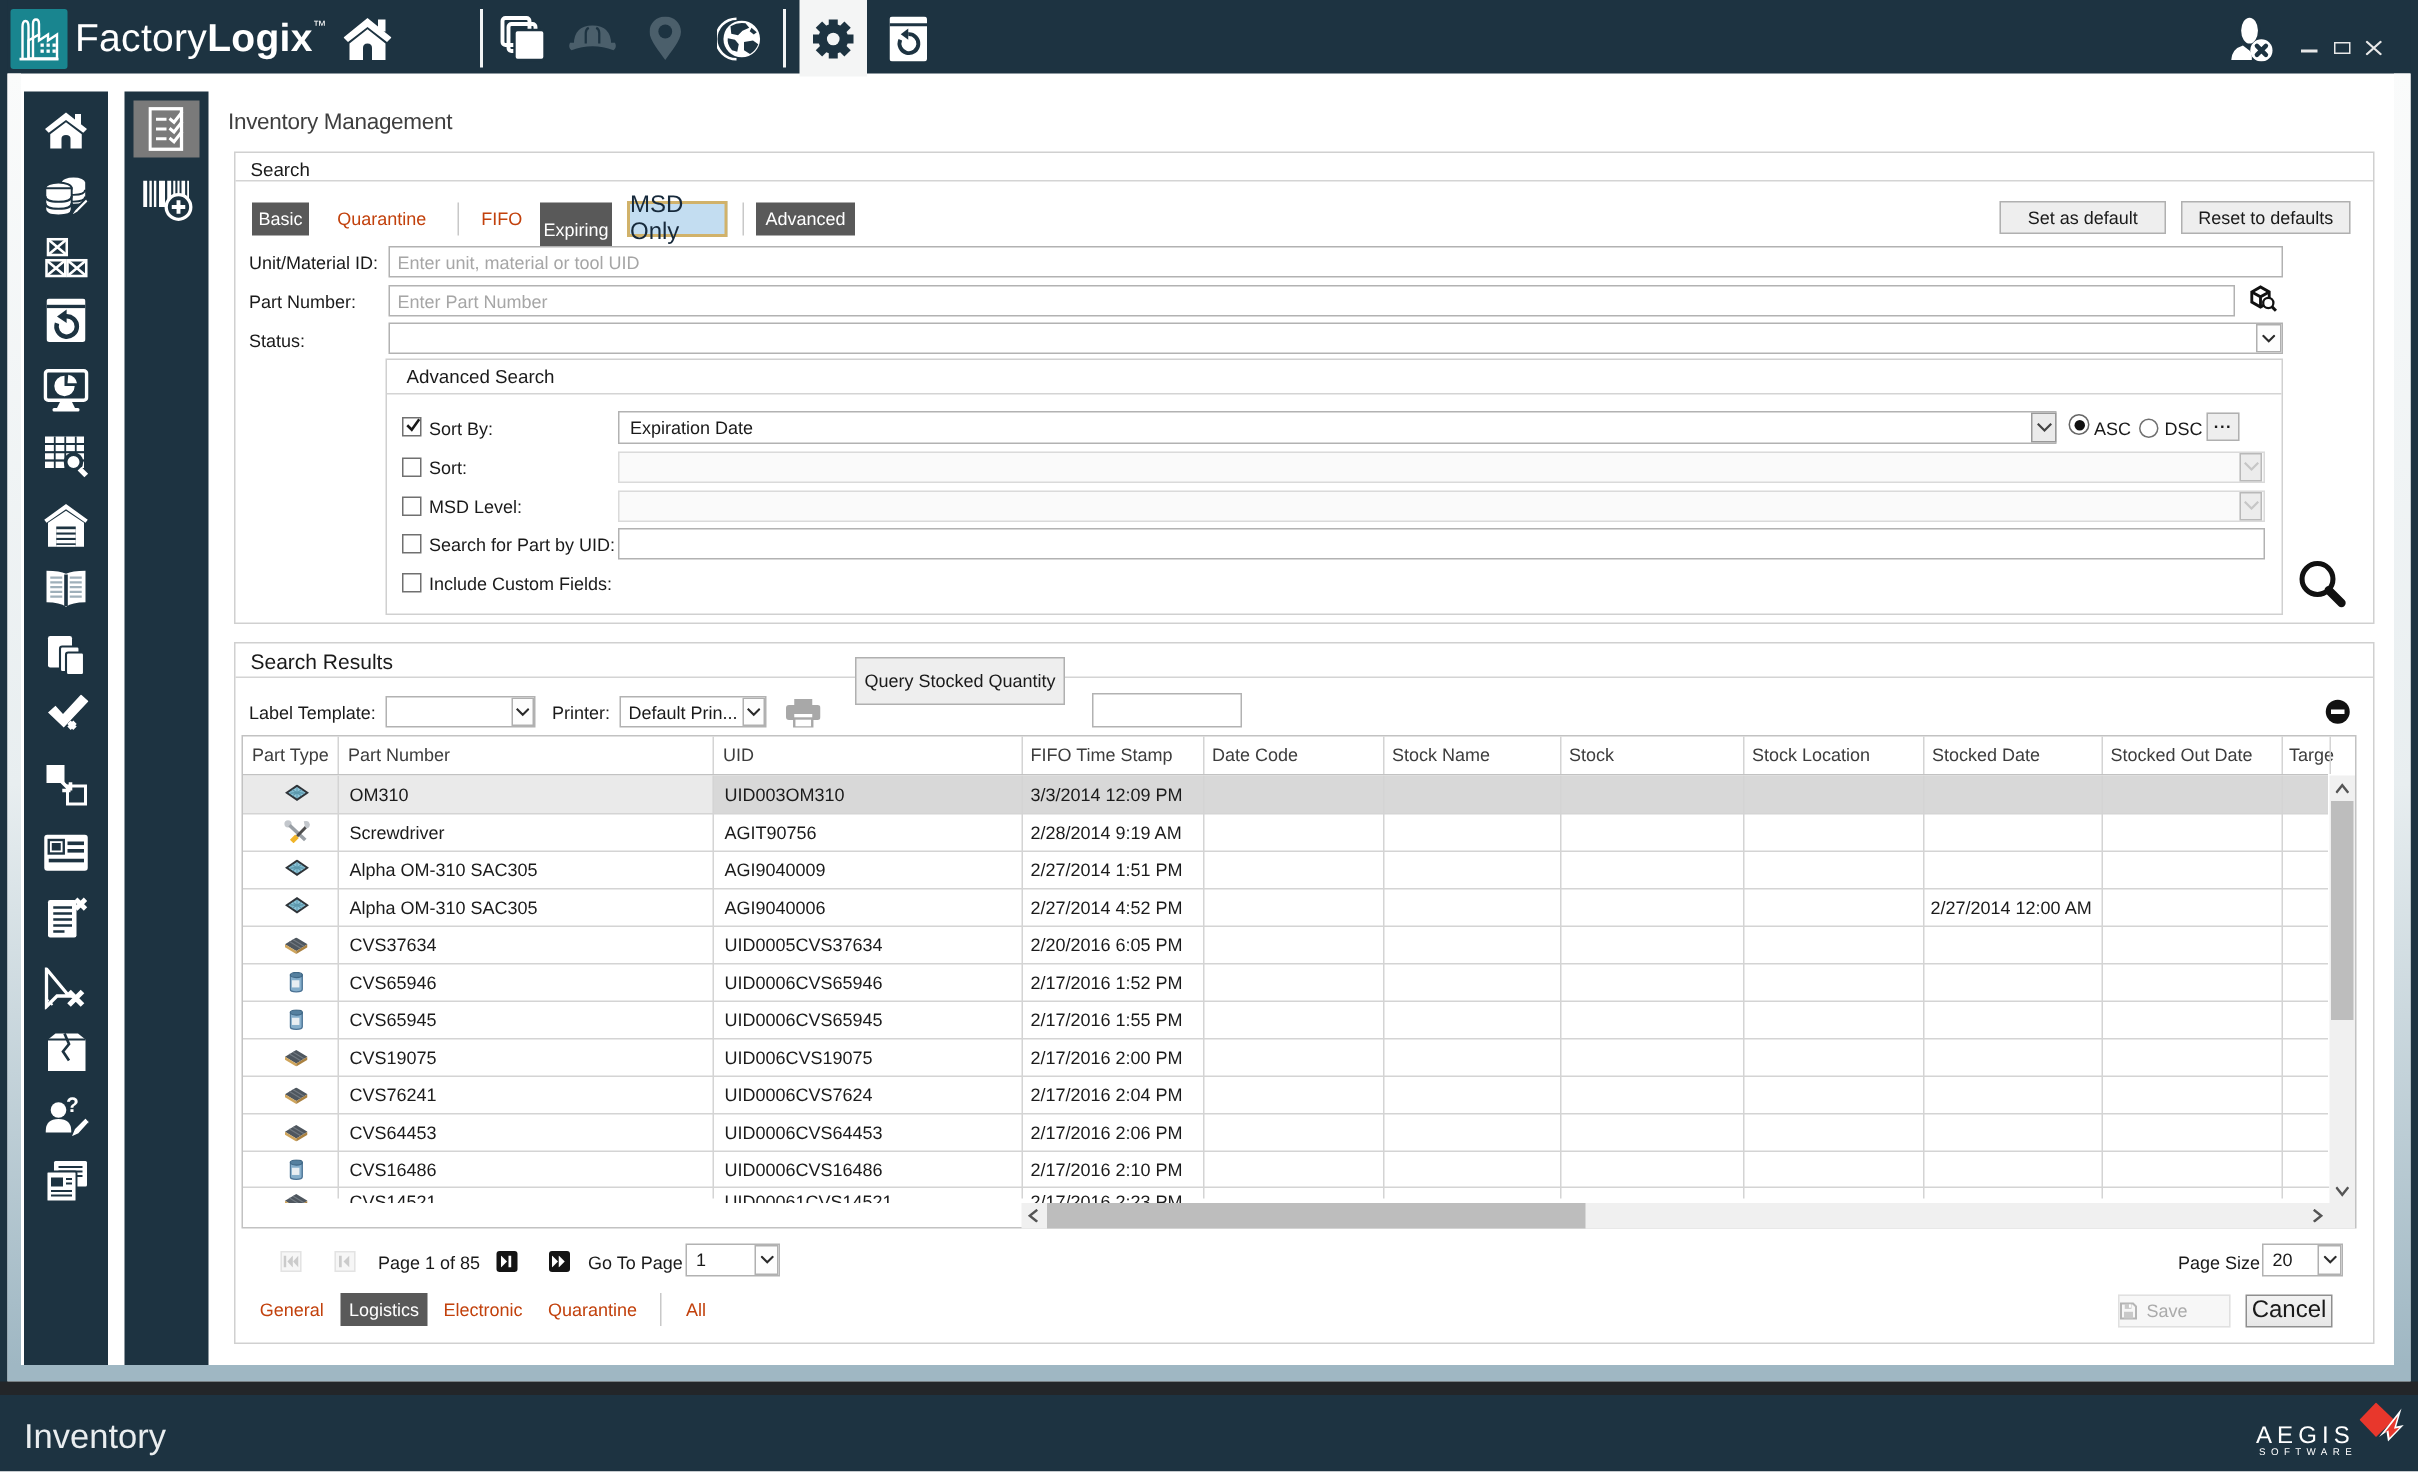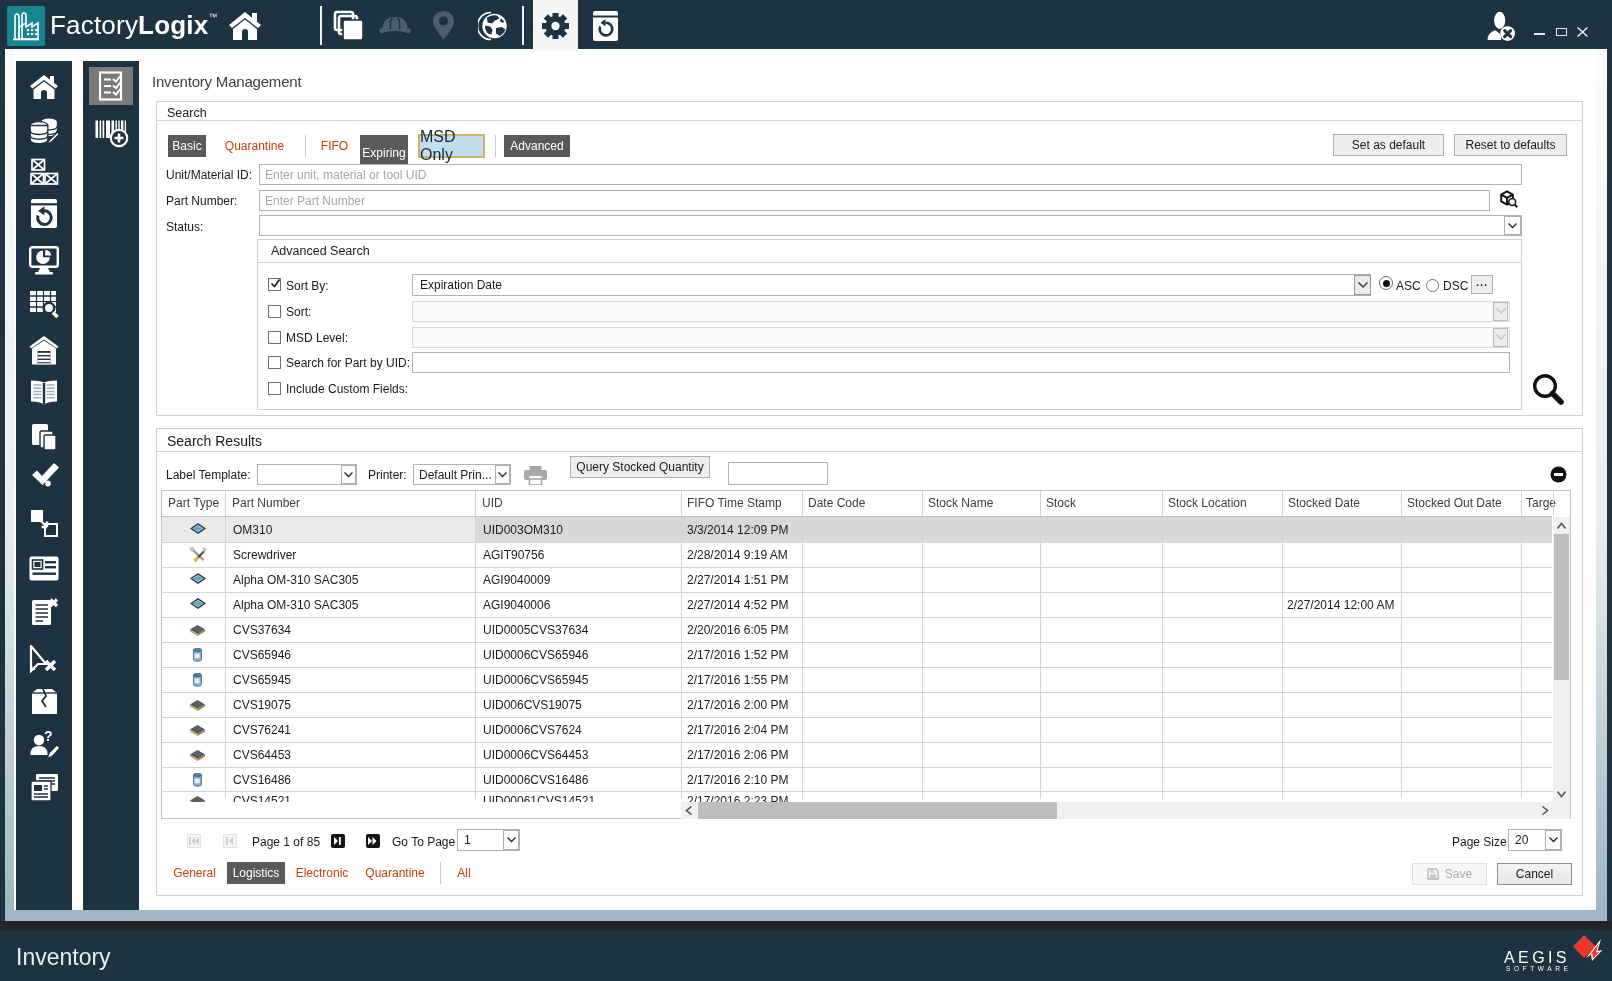--- a/index.html
+++ b/index.html
@@ -416,21 +416,21 @@
   <svg width="9" height="6" viewBox="0 0 9 6">
       <path d="M0.5 0.5 L4.5 4.5 L8.5 0.5" fill="none" stroke="#2a2a2a" stroke-width="1.4"></path>
     </svg>
 </div>
 <svg class="a" style="left:524px;top:466px" width="23" height="19" viewBox="0 0 23 19">
   <rect x="5.5" y="0" width="12" height="5" fill="#a8a8a8"></rect>
   <rect x="0" y="4" width="23" height="10" rx="2" fill="#a8a8a8"></rect>
   <rect x="5.5" y="10" width="12" height="3" fill="#fff"></rect>
   <rect x="5.5" y="13" width="12" height="6" fill="#fff" stroke="#a8a8a8" stroke-width="1.6"></rect>
 </svg>
-<div class="a btn" style="left:570px;top:456px;width:140px;height:22px">Query Stocked Quantity</div>
+<div class="a btn" style="left:570px;top:438px;width:140px;height:32px">Query Stocked Quantity</div>
 <div class="a inp" style="left:728px;top:462px;width:100px;height:23px"></div>
 <svg class="a" style="left:1550px;top:466px" width="17" height="17" viewBox="0 0 17 17">
   <circle cx="8.5" cy="8.5" r="8" fill="#111"></circle>
   <rect x="4" y="7" width="9" height="3" fill="#fff"></rect>
 </svg>
 
 <svg style="position:absolute;width:0;height:0">
     <defs>
 <g id="i-gem">
         <polygon points="8,0 16,5.5 8,11 0,5.5" fill="#2e3338"></polygon>
@@ -655,30 +655,30 @@
     </svg>
 </div>
 
 <div class="a tabt" style="left:173px;top:862px;width:43px;height:22px">General</div>
 <div class="a tabd" style="left:227px;top:862px;width:58px;height:22px">Logistics</div>
 <div class="a tabt" style="left:296px;top:862px;width:52px;height:22px">Electronic</div>
 <div class="a tabt" style="left:365px;top:862px;width:60px;height:22px">Quarantine</div>
 <div class="a" style="left:440px;top:862px;width:1px;height:22px;background:#c8c8c8"></div>
 <div class="a tabt" style="left:452px;top:862px;width:24px;height:22px">All</div>
 
-<div class="a" style="left:1412px;top:863px;width:75px;height:22px;background:#f7f7f7;border:1px solid #e0e0e0;display:flex;align-items:center;justify-content:center">
+<div class="a" style="left:1412px;top:863px;width:75px;height:22px;background:#f7f7f7;border:1px solid #e0e0e0;display:flex;align-items:center;">
   <svg width="12" height="12" viewBox="0 0 12 12" style="margin-right:6px">
       <path d="M1 1 H9 L11 3 V11 H1 Z" fill="none" stroke="#b4b4b4" stroke-width="1.3"></path>
       <rect x="3" y="6.5" width="6" height="4.5" fill="#c9c9c9"></rect>
       <rect x="3.5" y="1.2" width="4.5" height="3.4" fill="#c9c9c9"></rect>
       <rect x="6.3" y="1.6" width="1.3" height="2.2" fill="#fff"></rect>
     </svg>
   <span style="font-size:12px;color:#ababab">Save</span>
 </div>
-<div class="a" style="left:1497px;top:863px;width:75px;height:22px;background:linear-gradient(#f3f3f3,#e7e7e7);border:1px solid #8f8f8f;font-size:12px;color:#1a1a1a;display:flex;align-items:center;justify-content:center">Cancel</div>
+<div class="a" style="left:1497px;top:863px;width:58px;height:22px;background:linear-gradient(#f3f3f3,#e7e7e7);border:1px solid #8f8f8f;font-size:16px;color:#1a1a1a;display:flex;align-items:center;justify-content:center">Cancel</div>
 
 <div class="a" style="left:1504px;top:949px;font-size:16px;color:#fff;letter-spacing:3.4px;font-weight:400">AEGIS</div>
 <div class="a" style="left:1506px;top:964.5px;font-size:6.5px;color:#fff;letter-spacing:3.6px">SOFTWARE</div>
 <svg class="a" style="left:1573px;top:935px" width="32" height="28" viewBox="0 0 32 28">
   <polygon points="11,0 23,11.5 11,23 0,11.5" fill="#e8372c"></polygon>
   <path d="M13 23 L28 4 L24.5 16 L29.5 15 L19 26 L18 19.5 Z" fill="#fff"></path>
   <path d="M16.5 20.5 L25.5 9 L23 17.5 L26.5 16.8 L20 23.5 L19.3 18.5 Z" fill="#e8372c"></path>
 </svg>
 
 </body></html>

